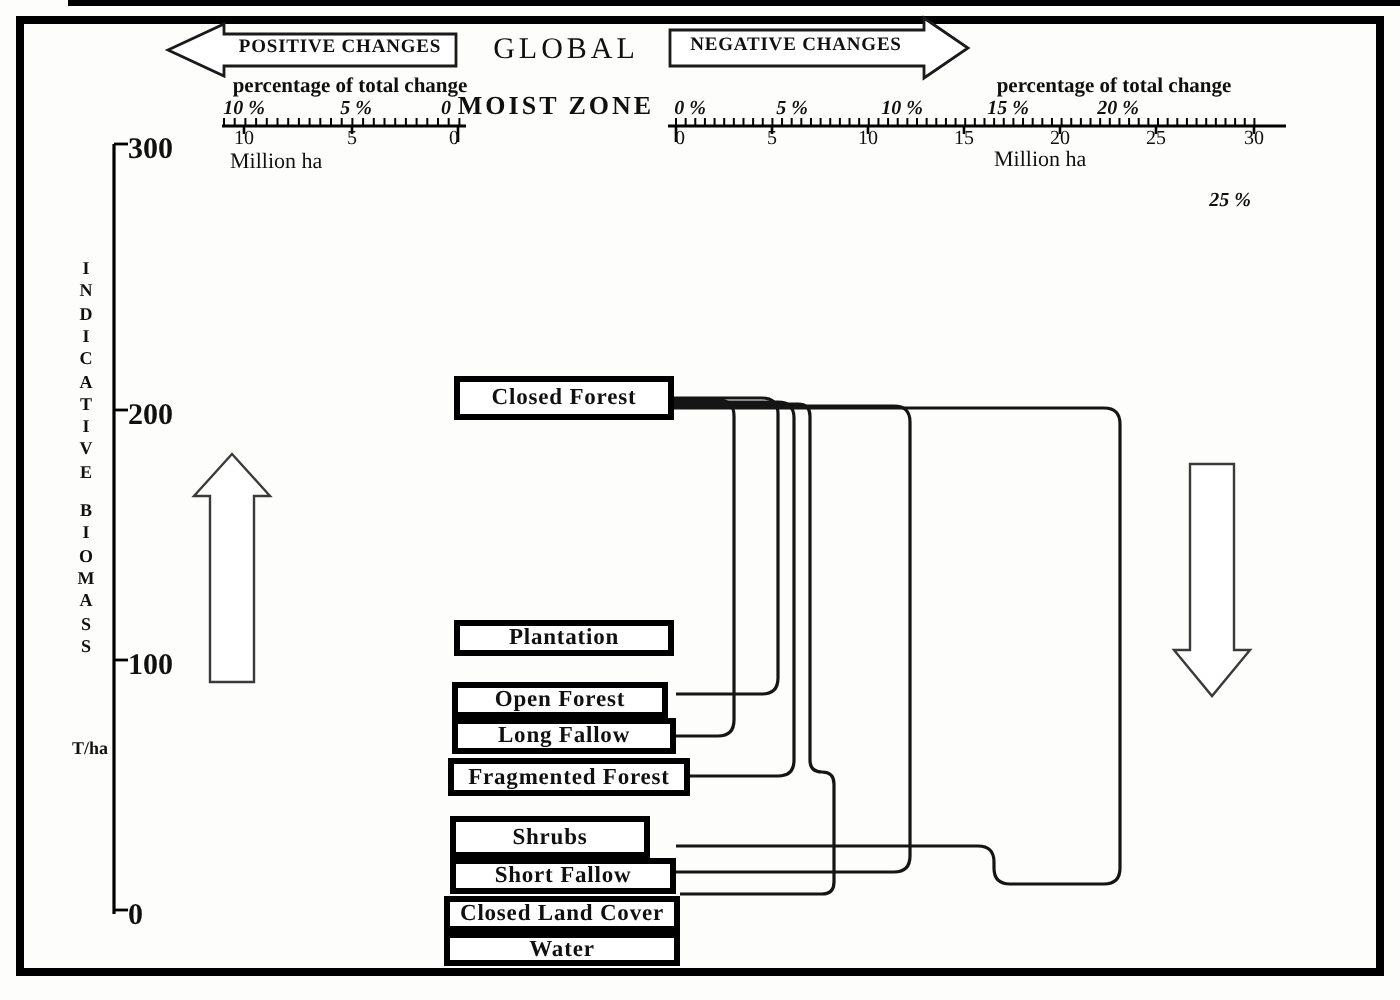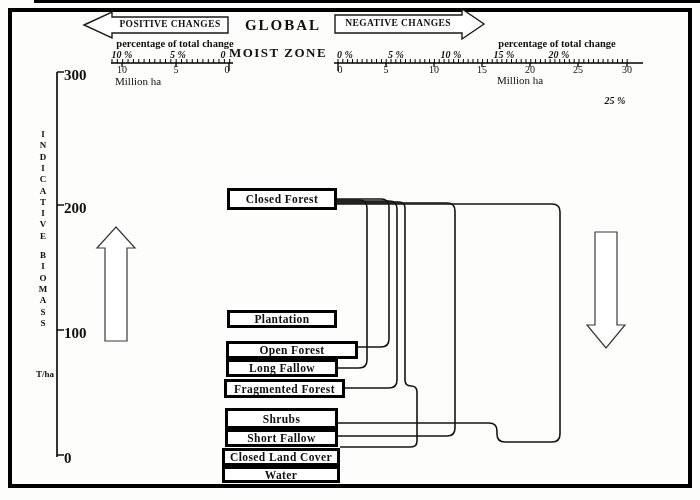--- a/index.html
+++ b/index.html
@@ -3,21 +3,21 @@
 <meta charset="utf-8">
 <style>
   html,body{margin:0;padding:0;background:#fff;}
   #stage{position:relative;width:700px;height:500px;background:#fdfdfc;overflow:hidden;
          font-family:"Liberation Serif","DejaVu Serif",serif;color:#101010;}
   #scan-band{position:absolute;left:34px;top:0;width:666px;height:3px;background:#000;}
   #frame{position:absolute;left:8px;top:8px;width:684px;height:480px;border:4px solid #000;box-sizing:border-box;}
   #overlay-svg{position:absolute;left:0;top:0;width:700px;height:500px;}
   .abs{position:absolute;white-space:nowrap;}
   .ctr{transform:translateX(-50%);}
-  .figtitle{font-size:15px;font-weight:bold;letter-spacing:2px;}
+  .figtitle{font-size:15px;font-weight:normal;letter-spacing:2px;}
   .subtitle{font-size:13px;font-weight:bold;letter-spacing:1.5px;}
   .arrowtext{font-size:9.5px;font-weight:bold;letter-spacing:.4px;}
   .scaletitle{font-size:10.5px;font-weight:bold;}
   .pctlbl{font-size:10px;font-weight:bold;font-style:italic;}
   .numlbl{font-size:10px;}
   .unitlbl{font-size:11px;}
   .ytick{font-size:15px;font-weight:bold;}
   .yletter{font-size:9px;font-weight:bold;width:14px;text-align:center;}
   .yunit{font-size:9px;font-weight:bold;margin-top:35px;}
   .covbox{position:absolute;border:3px solid #000;background:#fff;display:flex;align-items:center;justify-content:center;
@@ -221,21 +221,21 @@
       <div class="abs yletter" style="left:36px;top:283.90000000000015px;">M</div>
       <div class="abs yletter" style="left:36px;top:295.20000000000016px;">A</div>
       <div class="abs yletter" style="left:36px;top:306.50000000000017px;">S</div>
       <div class="abs yletter" style="left:36px;top:317.8000000000002px;">S</div>
     </div>
   <div class="abs yunit" style="left:36px;top:334px;">T/ha</div>
 
   <div id="boxes-layer">
       <div class="covbox" style="left:227px;top:188px;width:110px;height:22px;">Closed Forest</div>
       <div class="covbox" style="left:227px;top:310px;width:110px;height:18px;">Plantation</div>
-      <div class="covbox" style="left:226px;top:341px;width:132px;height:18px;">Open Forest</div>
+      <div class="covbox" style="left:226px;top:341px;width:108px;height:18px;">Open Forest</div>
       <div class="covbox" style="left:226px;top:359px;width:112px;height:18px;">Long Fallow</div>
       <div class="covbox" style="left:224px;top:379px;width:121px;height:19px;">Fragmented Forest</div>
-      <div class="covbox" style="left:225px;top:408px;width:113px;height:21px;">Shrubs</div>
+      <div class="covbox" style="left:225px;top:408px;width:100px;height:21px;">Shrubs</div>
       <div class="covbox" style="left:225px;top:429px;width:113px;height:18px;">Short Fallow</div>
       <div class="covbox" style="left:222px;top:448px;width:118px;height:18px;">Closed Land Cover</div>
       <div class="covbox" style="left:222px;top:466px;width:118px;height:17px;">Water</div>
     </div>
 </div>
 
 </body></html>

